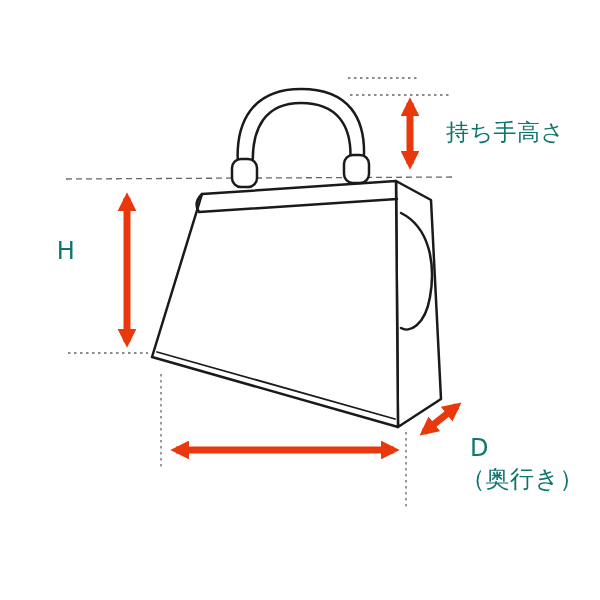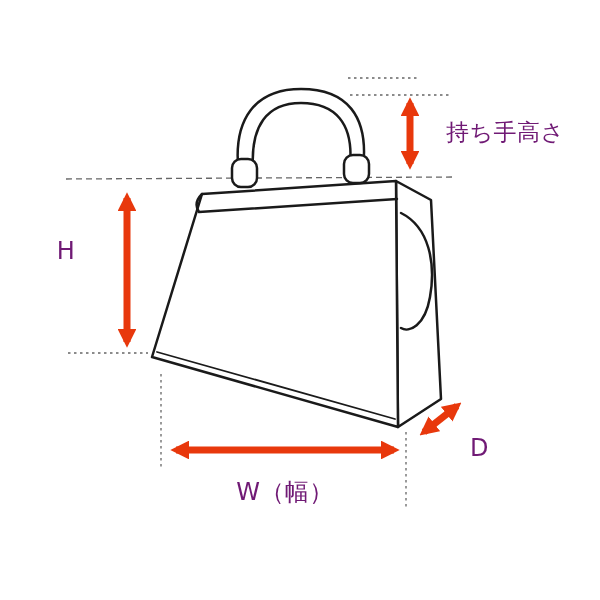--- a/index.html
+++ b/index.html
@@ -42,21 +42,21 @@
   .arrow line {
     stroke: var(--arrow, #e8380c);
     stroke-width: 7px;
     fill: none;
   }
   #ah-path { fill: var(--arrow, #e8380c); stroke: none; }
 
   
   .label {
     position: absolute;
-    color: #701a75;
+    color: #0f766e;
     font-size: 24px;
     font-weight: 500;
     white-space: nowrap;
     letter-spacing: 0.5px;
   }
   .label-handle { left: 446px; top: 117px; font-size: 23px; }
   .label-h { left: 14px;  top: 235px; width: 104px; text-align: center; line-height: 33px; }
   .label-w { left: 206px; top: 476px; width: 158px; text-align: center; }
   .label-d { left: 461px; top: 433px; line-height: 31px; }
   .label-d .letter { padding-left: 9px; }
@@ -111,19 +111,19 @@
       <line x1="424" y1="432" x2="457" y2="406" marker-start="url(#ah)" marker-end="url(#ah)"></line>
     </g>
   </svg>
 
   <div class="label label-handle">持ち手高さ</div>
 
   <div class="label label-h">
     <div>H</div>
   </div>
 
-  <div class="label label-w">W（幅）</div>
 
   <div class="label label-d">
     <div class="letter">D</div>
+    <div>（奥行き）</div>
   </div>
 
 </div>
 
 </body></html>

